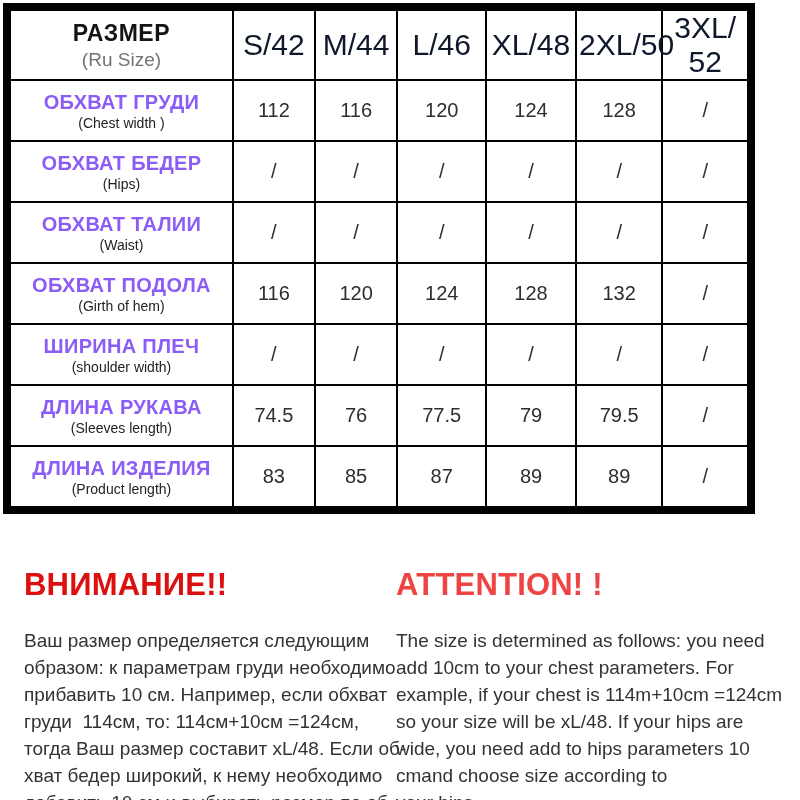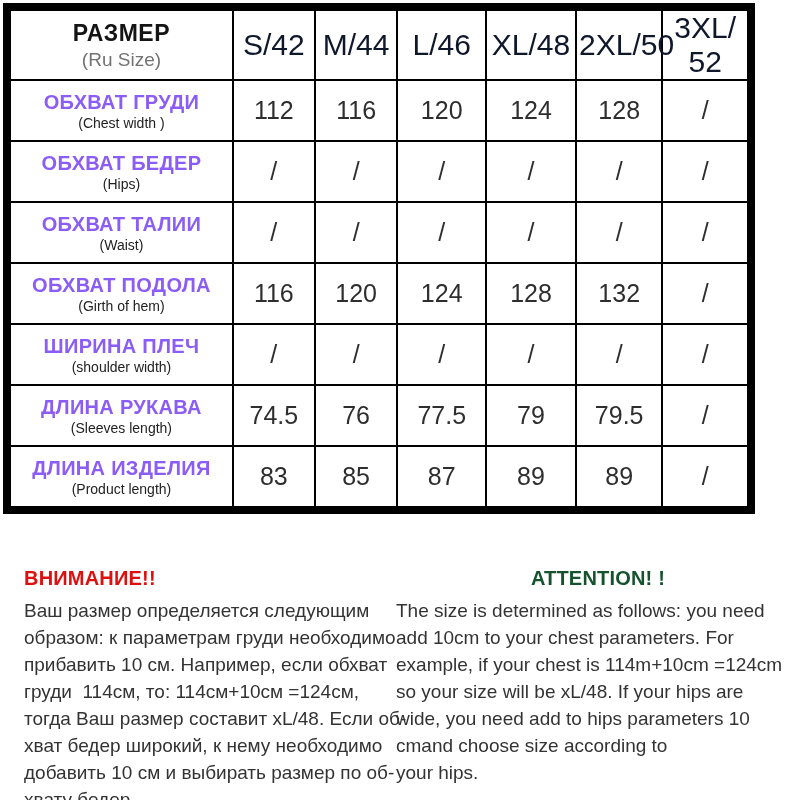--- a/index.html
+++ b/index.html
@@ -59,21 +59,21 @@
     font-size: 20px;
     letter-spacing: 0.3px;
     color: #8b5cf6;
   }
   .lbl-en {
     font-size: 14px;
     color: #222;
     margin-top: 1px;
   }
   .val-cell {
-    font-size: 25px;
+    font-size: 20px;
     color: #2e2e2e;
   }
 
   
   .notices {
     position: absolute;
     left: 0;
     top: 567px;
     width: 800px;
     display: flex;
@@ -83,22 +83,22 @@
     box-sizing: border-box;
     padding-left: 24px;
   }
   .notice-col-en {
     width: 404px;
     box-sizing: border-box;
     padding-left: 0px;
   }
   .notice-heading {
     font-weight: bold;
-    font-size: 20px;
-    margin: 0 0 7px 0;
+    font-size: 31px;
+    margin: 0 0 24px 0;
     letter-spacing: 0.2px;
   }
   .notice-body {
     font-size: 19px;
     line-height: 27px;
     color: #333333;
     white-space: pre;
     margin: 0;
   }
 </style>
@@ -225,21 +225,21 @@
     <p class="notice-body">Ваш размер определяется следующим
 образом: к параметрам груди необходимо
 прибавить 10 см. Например, если обхват
 груди  114см, то: 114см+10см =124см,
 тогда Ваш размер составит xL/48. Если об-
 хват бедер широкий, к нему необходимо
 добавить 10 см и выбирать размер по об-
 хвату бедер.</p>
   </div>
   <div class="notice-col-en">
-    <div class="notice-heading" style="color: #14532d; text-align: center;">ATTENTION! !</div>
+    <div class="notice-heading" style="color: #ef4444;">ATTENTION! !</div>
     <p class="notice-body">The size is determined as follows: you need
 add 10cm to your chest parameters. For
 example, if your chest is 114m+10cm =124cm
 so your size will be xL/48. If your hips are
 wide, you need add to hips parameters 10
 cmand choose size according to
 your hips.</p>
   </div>
 </div>
 

